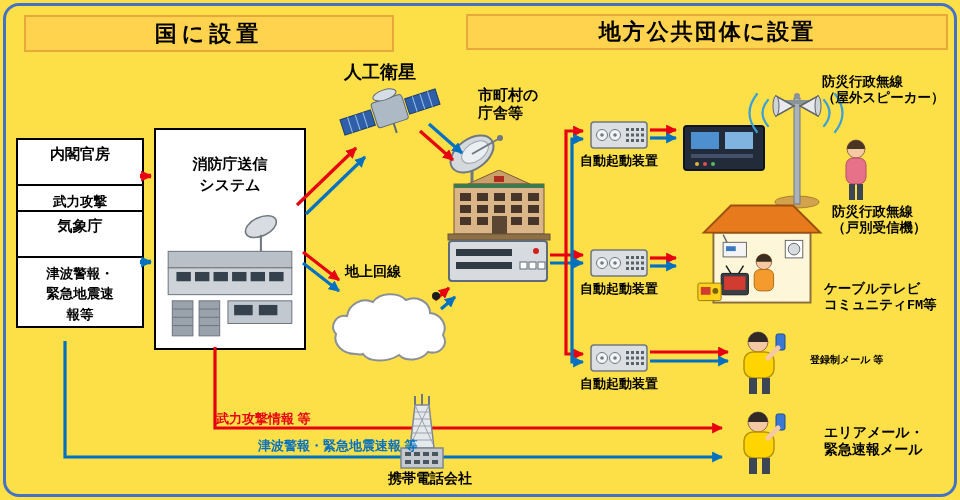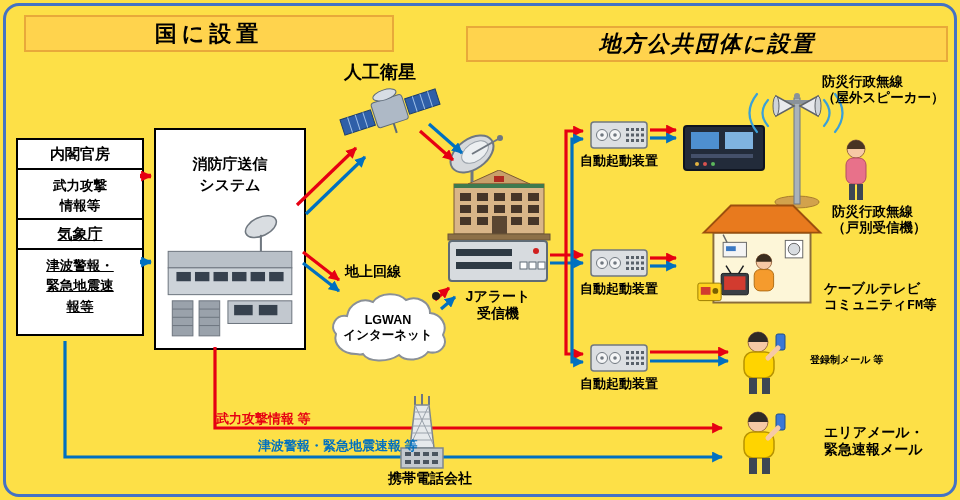--- a/index.html
+++ b/index.html
@@ -9,47 +9,47 @@
   }
   .frame{position:absolute;inset:3px;border:3px solid var(--frame-blue,#4472c4);border-radius:16px;z-index:1;}
   .hdr{
     position:absolute;display:flex;align-items:center;justify-content:center;
     background:var(--header-yellow,#ffd34d);border:2px solid var(--header-border,#e8a93a);
     font-size:22px;font-weight:bold;z-index:3;letter-spacing:5px;
   }
   .abs{position:absolute;}
   .lbl{position:absolute;font-weight:bold;white-space:pre-line;line-height:1.22;z-index:10;color:#000;}
   .srcbox{position:absolute;background:#fff;border:2px solid #000;z-index:2;}
-  .srcbox .ttl{font-weight:bold;text-align:center;font-size:15px;padding:5px 0 4px;border-bottom:2px solid #000;}
+  .srcbox .ttl{font-weight:bold;text-align:center;font-size:15px;padding:5px 0 20px;border-bottom:2px solid #000;}
   .srcbox .dsc{font-weight:bold;text-align:center;font-size:13.5px;padding:6px 2px;white-space:pre-line;line-height:1.5;}
   .fdmabox{position:absolute;left:154px;top:128px;width:148px;height:218px;background:#fff;border:2px solid #000;z-index:2;}
   .fdmabox .ttl{font-weight:bold;text-align:center;font-size:15px;padding-top:23px;white-space:pre-line;line-height:1.4;}
   .arrows{position:absolute;left:0;top:0;width:960px;height:500px;z-index:7;pointer-events:none;}
   .ar{stroke:var(--attack-red,#e60012);fill:none;stroke-width:3.2;}
   .ab{stroke:var(--tsunami-blue,#0070c0);fill:none;stroke-width:3.2;}
   .w4{stroke-width:4.5;}
   .wave{fill:none;stroke:#3aa0d8;stroke-width:2.2;stroke-linecap:round;}
   .flow-red{color:var(--attack-red,#e60012);}
   .flow-blue{color:var(--tsunami-blue,#0070c0);}
 </style>
 </head>
 <body>
 
 <div class="stage">
   <div class="frame"></div>
 
   <div class="hdr" style="left:24px;top:15px;width:366px;height:33px;">国に設置</div>
-  <div class="hdr" style="left:466px;top:26px;width:478px;height:32px;letter-spacing:2px;font-style:italic;">地方公共団体に設置</div>
+  <div class="hdr" style="left:466px;top:14px;width:478px;height:32px;letter-spacing:2px;">地方公共団体に設置</div>
 
   <div class="srcbox" style="left:16px;top:138px;width:124px;height:78px;">
     <div class="ttl">内閣官房</div>
     <div class="dsc">武力攻撃
 情報等</div>
   </div>
-  <div class="srcbox" style="left:16px;top:218px;width:124px;height:114px;text-decoration:underline;">
+  <div class="srcbox" style="left:16px;top:210px;width:124px;height:114px;">
     <div class="ttl">気象庁</div>
     <div class="dsc">津波警報・
 緊急地震速
 報等</div>
   </div>
 
   <div class="fdmabox">
     <div class="ttl">消防庁送信
 システム</div>
     <svg style="display:block;margin:4px auto 0;" width="136" height="148" viewBox="0 0 132 130">
@@ -87,20 +87,22 @@
       <rect x="72" y="24" width="32" height="16" fill="#2f5fa8" stroke="#1c3e6e"></rect>
       <line x1="80" y1="24" x2="80" y2="40" stroke="#9fc0e8"></line>
         <line x1="88" y1="24" x2="88" y2="40" stroke="#9fc0e8"></line>
         <line x1="96" y1="24" x2="96" y2="40" stroke="#9fc0e8"></line>
       <rect x="38" y="18" width="32" height="26" rx="3" fill="#aeb9c6" stroke="#5d6a78"></rect>
       <ellipse cx="54" cy="14" rx="12" ry="5" fill="#d7dde4" stroke="#5d6a78"></ellipse>
       <line x1="54" y1="44" x2="54" y2="54" stroke="#5d6a78" stroke-width="2"></line>
     </g>
   </svg>
 
+  <div class="lbl" style="left:478px;top:86px;font-size:15px;">市町村の
+庁舎等</div>
   <svg class="abs" style="left:442px;top:128px;width:72px;height:56px;z-index:6;" viewBox="0 0 72 56">
     <line x1="30" y1="38" x2="30" y2="54" stroke="#6f7780" stroke-width="3"></line>
     <ellipse cx="30" cy="26" rx="24" ry="15" transform="rotate(-35 30 26)" fill="#d6d9dc" stroke="#6f7780" stroke-width="2"></ellipse>
     <ellipse cx="33" cy="24" rx="15" ry="9" transform="rotate(-35 33 24)" fill="#eceff1" stroke="#9aa2ab"></ellipse>
     <line x1="30" y1="26" x2="58" y2="10" stroke="#6f7780" stroke-width="2"></line>
     <circle cx="58" cy="10" r="3" fill="#6f7780"></circle>
   </svg>
   <svg class="abs" style="left:446px;top:170px;width:106px;height:72px;z-index:5;" viewBox="0 0 106 72">
     <polygon points="53,0 22,14 84,14" fill="#c9a06a" stroke="#7a5a33"></polygon>
     <rect x="48" y="6" width="10" height="6" fill="#b02a20"></rect>
@@ -127,29 +129,25 @@
   </svg>
   <svg class="abs" style="left:448px;top:238px;width:100px;height:46px;z-index:5;" viewBox="0 0 100 46">
     <rect x="1" y="3" width="98" height="40" rx="3" fill="#d7dbdf" stroke="#5f6b76" stroke-width="2"></rect>
     <rect x="8" y="11" width="56" height="7" fill="#2f3a44"></rect>
     <rect x="8" y="24" width="56" height="7" fill="#2f3a44"></rect>
     <rect x="72" y="24" width="7" height="7" fill="#fff" stroke="#5f6b76"></rect>
     <rect x="81" y="24" width="7" height="7" fill="#fff" stroke="#5f6b76"></rect>
     <rect x="90" y="24" width="7" height="7" fill="#fff" stroke="#5f6b76"></rect>
     <circle cx="88" cy="13" r="3" fill="#d02020"></circle>
   </svg>
-  <div class="lbl" style="left:450px;top:288px;width:96px;text-align:center;font-size:14px;">Jアラート
-受信機</div>
 
   <div class="lbl" style="left:345px;top:263px;font-size:14px;">地上回線</div>
   <svg class="abs" style="left:324px;top:290px;width:128px;height:76px;z-index:6;" viewBox="0 0 128 76">
     <path d="M32,64 C18,64 9,54 12,44 C5,36 12,24 23,26 C25,14 38,7 49,12 C56,2 74,2 82,10 C93,5 106,12 106,23 C117,24 124,35 119,45 C125,55 116,65 104,62 C97,71 82,72 75,65 C63,73 44,72 39,64 C37,65 34,64 32,64 Z" fill="#ffffff" stroke="#8a9097" stroke-width="2"></path>
   </svg>
-  <div class="lbl" style="left:330px;top:313px;width:116px;text-align:center;font-size:12.5px;">LGWAN
-インターネット</div>
 
   <svg class="abs" style="left:590px;top:120px;width:58px;height:30px;z-index:5;" viewBox="0 0 58 30">
     <rect x="1" y="2" width="56" height="26" rx="3" fill="#dcdfe2" stroke="#707880" stroke-width="1.5"></rect>
     <circle cx="12" cy="15" r="5.5" fill="#f4f5f6" stroke="#707880"></circle>
       <circle cx="12" cy="15" r="1.8" fill="#707880"></circle>
     <circle cx="25" cy="15" r="5.5" fill="#f4f5f6" stroke="#707880"></circle>
       <circle cx="25" cy="15" r="1.8" fill="#707880"></circle>
     <g fill="#59616a">
         <rect x="36" y="8" width="3" height="3"></rect>
         <rect x="41" y="8" width="3" height="3"></rect>

